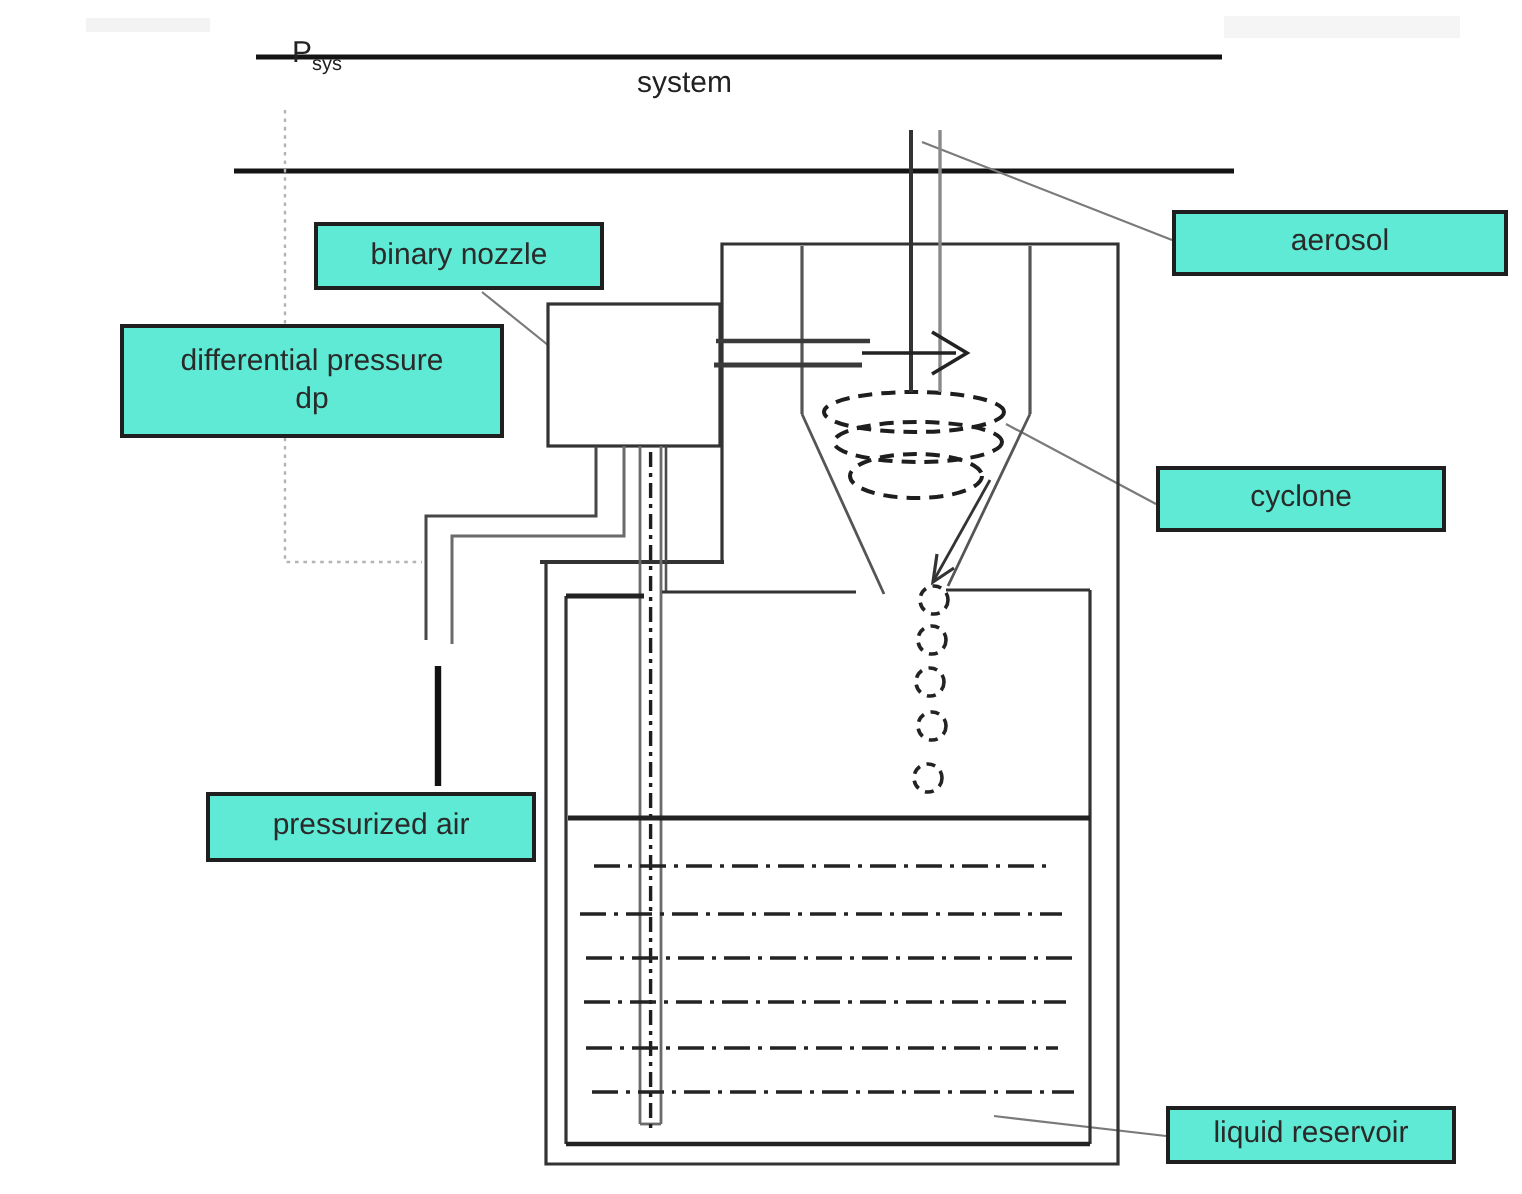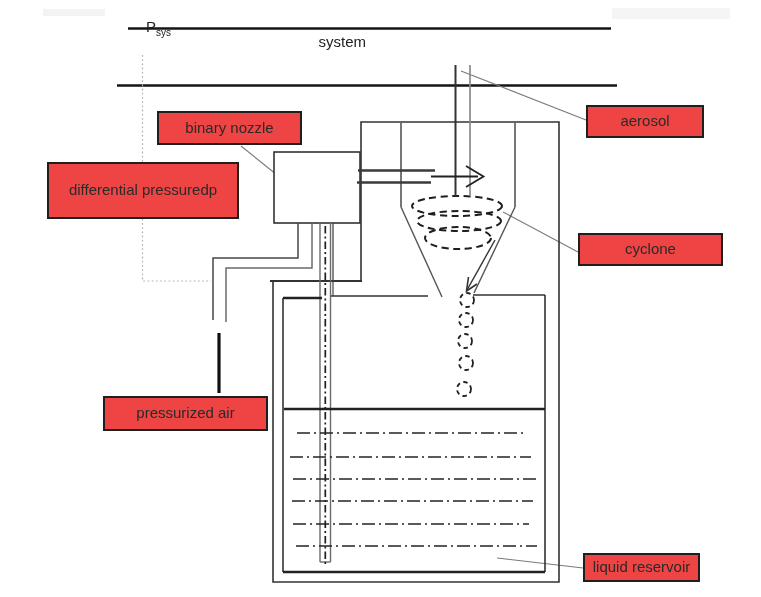--- a/index.html
+++ b/index.html
@@ -17,31 +17,32 @@
   }
   .canvas svg {
     position: absolute;
     left: 0;
     top: 0;
   }
   .label-box {
     position: absolute;
     box-sizing: border-box;
     border: 2px solid #1f1f1f;
-    background: #ef4444;
+    background: #5eead4;
     color: #2a2a2a;
     font-size: 15px;
     display: flex;
     align-items: center;
     justify-content: center;
     text-align: center;
     line-height: 1.25;
   }
   .label-box.two-line {
-    flex-direction: row;
+    flex-direction: column;
+    margin-left: 13px;
   }
   .plain-label {
     position: absolute;
     color: #222222;
     font-size: 15px;
     white-space: nowrap;
   }
   .plain-label sub {
     font-size: 10px;
     line-height: 0;
@@ -163,29 +164,29 @@
 
   <div class="label-box" style="left:157px; top:111px; width:145px; height:34px;">
       <span>binary nozzle</span>
     </div>
 
   <div class="label-box two-line" style="left:47px; top:162px; width:192px; height:57px;">
     <div>differential pressure</div>
     <div>dp</div>
   </div>
 
-  <div class="label-box" style="left:586px; top:105px; width:118px; height:33px;">
+  <div class="label-box" style="left:586px; top:105px; width:168px; height:33px;">
       <span>aerosol</span>
     </div>
 
   <div class="label-box" style="left:578px; top:233px; width:145px; height:33px;">
       <span>cyclone</span>
     </div>
 
   <div class="label-box" style="left:103px; top:396px; width:165px; height:35px;">
       <span>pressurized air</span>
     </div>
 
-  <div class="label-box" style="left:583px; top:553px; width:117px; height:29px;">
+  <div class="label-box" style="left:583px; top:553px; width:145px; height:29px;">
       <span>liquid reservoir</span>
     </div>
 
 </div>
 
 </body></html>

